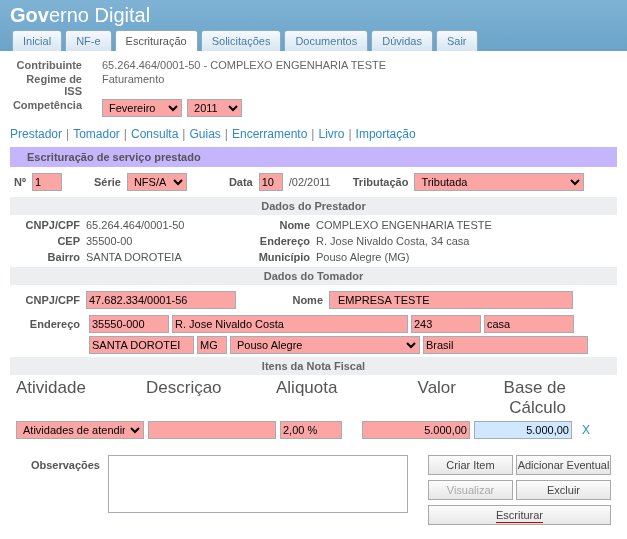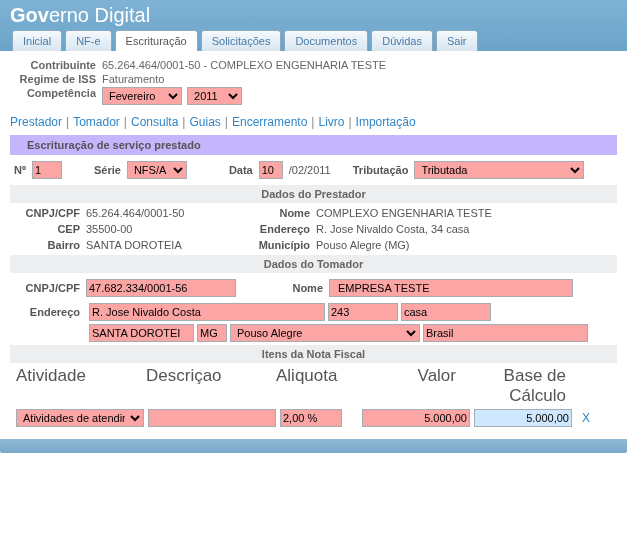--- a/index.html
+++ b/index.html
@@ -21,21 +21,21 @@
     color: #4a7ba8;
     font-size: 11px;
     cursor: pointer;
   }
   .tab.active {
     background: #fff;
     color: #555;
   }
   .content { padding: 6px 10px 0 10px; }
   .info-row { display: flex; margin: 2px 0; }
-  .info-label { width: 92px; text-align: right; font-weight: bold; color: #666; padding-right: 6px; font-size: 11px; }
+  .info-label { width: 92px; text-align: right; font-weight: bold; color: #666; padding-right: 20px; font-size: 11px; }
   .info-val { color: #666; font-size: 11px; }
   select, input[type=text] {
     font-size: 11px;
     padding: 1px 2px;
     border: 1px solid #a5acb2;
     background: #fca5a5;
     height: 18px;
   }
   .comp-row select { margin-right: 2px; }
   .subnav { display: flex; gap: 4px; padding: 8px 0 6px 0; color: #4a7ba8; font-size: 12px; }
@@ -184,20 +184,21 @@
 
     <div class="section-title">Dados do Tomador</div>
     <div class="grid tomador-grid">
       <div class="lbl">CNPJ/CPF</div>
       <div><input type="text" style="width: 150px;" value="47.682.334/0001-56"></div>
       <div class="lbl">Nome</div>
       <div><input type="text" style="width: 244px; padding-left: 8px;" value="EMPRESA TESTE"></div>
     </div>
     <div class="addr-row">
       <div class="lbl">Endereço</div>
+      <input type="text" style="width: 80px;" value="35550-000">
       <input type="text" style="width: 236px;" value="R. Jose Nivaldo Costa">
       <input type="text" style="width: 70px;" value="243">
       <input type="text" style="width: 90px;" value="casa">
     </div>
     <div class="addr-row">
       <div class="lbl"></div>
       <input type="text" style="width: 105px;" value="SANTA DOROTEI">
       <input type="text" style="width: 30px;" value="MG">
       <select style="width:190px"><option>Pouso Alegre</option></select>
       <input type="text" style="width: 165px;" value="Brasil">
@@ -213,15 +214,33 @@
     </div>
     <div class="itens-row">
       <select style="width:128px"><option>Atividades de atendimento</option></select>
       <input type="text" style="width: 128px;" value="">
       <input type="text" style="width: 62px;" value="2,00 %">
       <input type="text" class="r" style="width: 108px;" value="5.000,00">
       <input type="text" class="sel" style="width: 98px;" value="5.000,00">
       <span class="del">X</span>
     </div>
 
+    <div class="obs-row">
+      <div class="lbl">Observações</div>
+      <textarea style="width: 300px; height: 58px;"></textarea>
+      <div style="flex:1"></div>
+      <div class="btn-block">
+        <div class="btn-row">
+          <div class="btn w1">Criar Item</div>
+          <div class="btn w2">Adicionar Eventual</div>
+        </div>
+        <div class="btn-row">
+          <div class="btn w1 disabled">Visualizar</div>
+          <div class="btn w2">Excluir</div>
+        </div>
+        <div class="btn-row">
+          <div class="btn underline" style="width:183px"><span>Escriturar</span></div>
+        </div>
+      </div>
+    </div>
   </div>
   <div class="footer-bar"></div>
 </div>
 
 </body></html>

